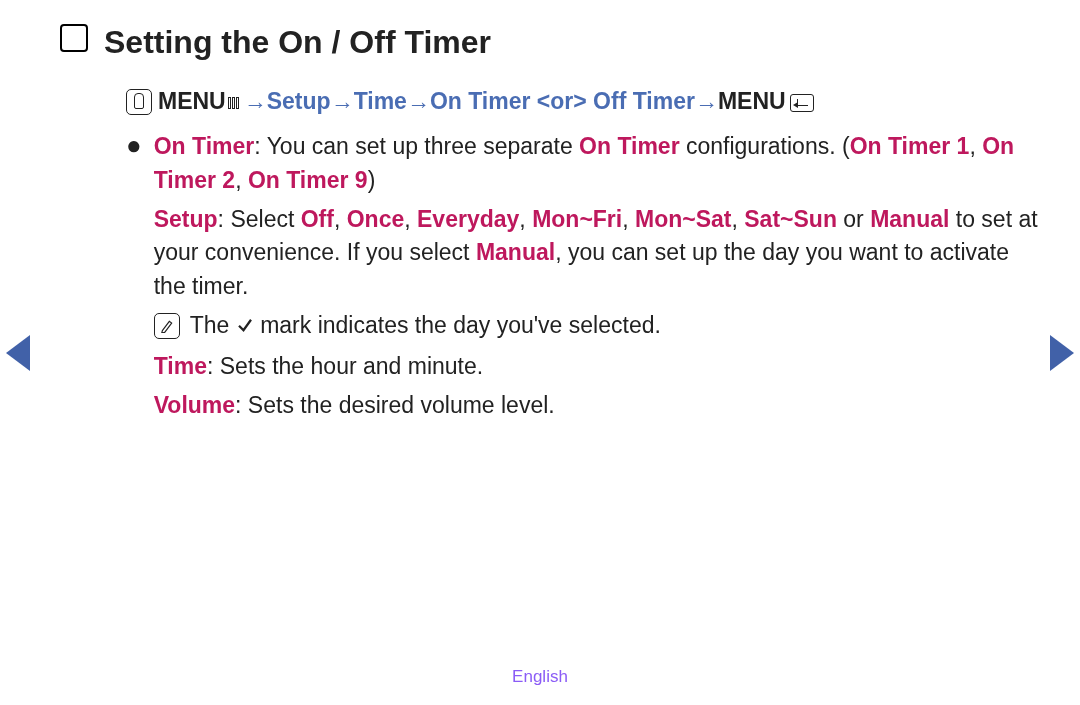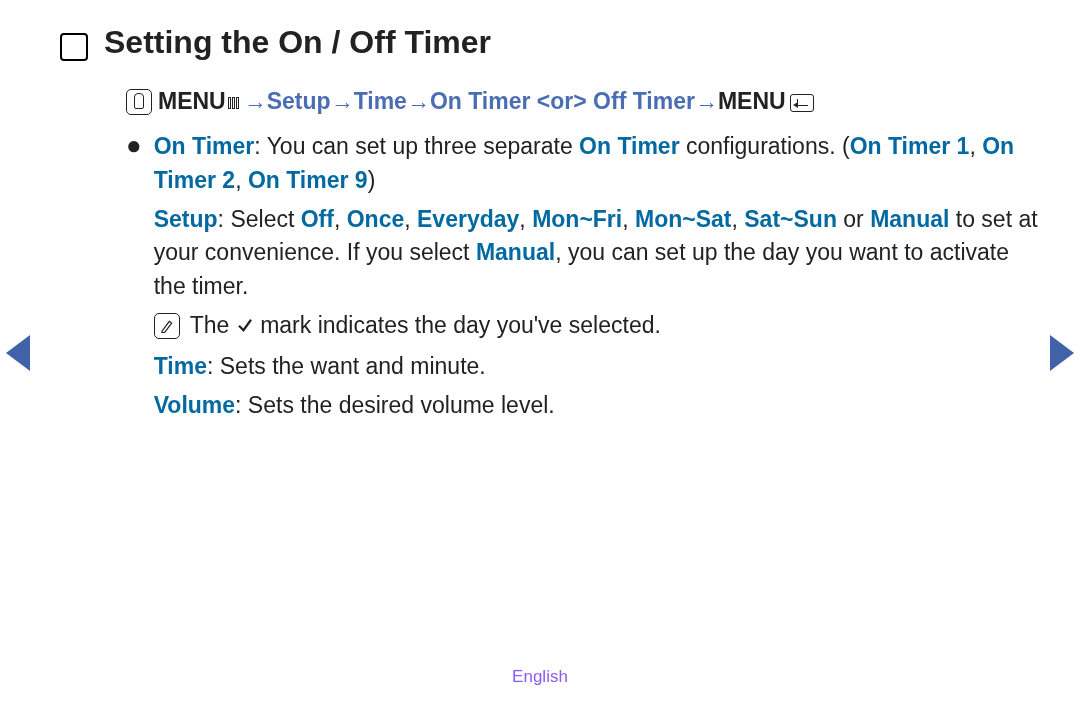--- a/index.html
+++ b/index.html
@@ -1,33 +1,33 @@
 <!DOCTYPE html>
 <html><head>
 <meta charset="utf-8">
 <style>
   * { box-sizing: border-box; margin: 0; padding: 0; }
   html, body { width: 1080px; height: 705px; font-family: Arial, Helvetica, sans-serif; background: #fff; color: #222; }
   .page { position: relative; width: 1080px; height: 705px; padding: 24px 40px 0 60px; }
-  .title-row { display: flex; align-items: flex-end; margin-bottom: 24px; }
+  .title-row { display: flex; align-items: flex-start; margin-bottom: 24px; }
   .section-icon { width: 28px; height: 28px; border: 2.5px solid #000; border-radius: 4px; margin-right: 16px; display: flex; align-items: center; justify-content: center; }
   .title { font-size: 32px; font-weight: bold; }
   .content { padding-left: 66px; font-size: 23px; line-height: 1.45; }
   .nav-path { display: flex; align-items: center; flex-wrap: wrap; font-weight: bold; margin-bottom: 12px; }
   .nav-path .blue { color: #4a6db3; }
   .icon-hand { width: 26px; height: 26px; border: 1.8px solid #222; border-radius: 5px; display:flex; align-items:center; justify-content:center; margin-right:6px; }
   .icon-hand::after { content:""; width:8px; height:14px; border:1.5px solid #222; border-radius:4px 4px 2px 2px; display:block; position:relative; top:-1px; }
   .menu-slots { display:inline-block; width:16px; margin-left:2px; }
   .menu-slots span { display:inline-block; width:3px; height:12px; border:1px solid #222; margin-right:1px; vertical-align:middle; }
   .enter-icon { display:inline-block; width:24px; height:18px; border:1.8px solid #222; border-radius:3px; margin-left:4px; position:relative; vertical-align:middle; }
   .enter-icon::after { content:""; position:absolute; right:5px; top:4px; width:10px; height:6px; border-bottom:1.5px solid #222; border-left:1.5px solid #222; }
   .enter-icon::before { content:""; position:absolute; left:2px; bottom:3px; width:0; height:0; border-top:3px solid transparent; border-bottom:3px solid transparent; border-right:5px solid #222; }
   .bullet-item { display:flex; margin-bottom:6px; }
   .bullet-dot { font-size:26px; line-height:1.2; margin-right:12px; }
-  .blue { color:#0369a1; font-weight:bold; }
+  .blue { color:#be185d; font-weight:bold; }
   .black-bold { font-weight:bold; }
   .item-body p { margin-bottom:6px; }
   .note-row { display:flex; align-items:center; gap:10px; margin:4px 0 6px 0; }
   .note-icon { width:26px; height:26px; border:1.8px solid #222; border-radius:5px; display:flex; align-items:center; justify-content:center; }
   .note-icon svg { width:14px; height:14px; }
   .check-icon svg { width:18px; height:18px; }
   .nav-arrow { position:absolute; top:50%; transform:translateY(-50%); width:0; height:0; cursor:pointer; }
   .nav-left { left:6px; border-top:18px solid transparent; border-bottom:18px solid transparent; border-right:24px solid #4161a8; }
   .nav-right { right:6px; border-top:18px solid transparent; border-bottom:18px solid transparent; border-left:24px solid #4161a8; }
   .footer { position:absolute; bottom:18px; left:0; width:100%; text-align:center; font-size:17px; color:#8b5cf6; }
@@ -75,21 +75,21 @@
             <span>The </span>
             <span class="check-icon" style="display:inline-block; vertical-align:middle;">
               <svg viewBox="0 0 24 24">
                   <path d="M4 13 L10 19 L20 5" fill="none" stroke="#222" stroke-width="3"></path>
                 </svg>
             </span>
             <span> mark indicates the day you've selected.</span>
           </span>
         </div>
         <p>
-          <span class="blue">Time</span><span>: Sets the want and minute.</span>
+          <span class="blue">Time</span><span>: Sets the hour and minute.</span>
         </p>
         <p>
           <span class="blue">Volume</span><span>: Sets the desired volume level.</span>
         </p>
       </div>
     </div>
   </div>
 
   <div class="nav-arrow nav-left"></div>
   <div class="nav-arrow nav-right"></div>

